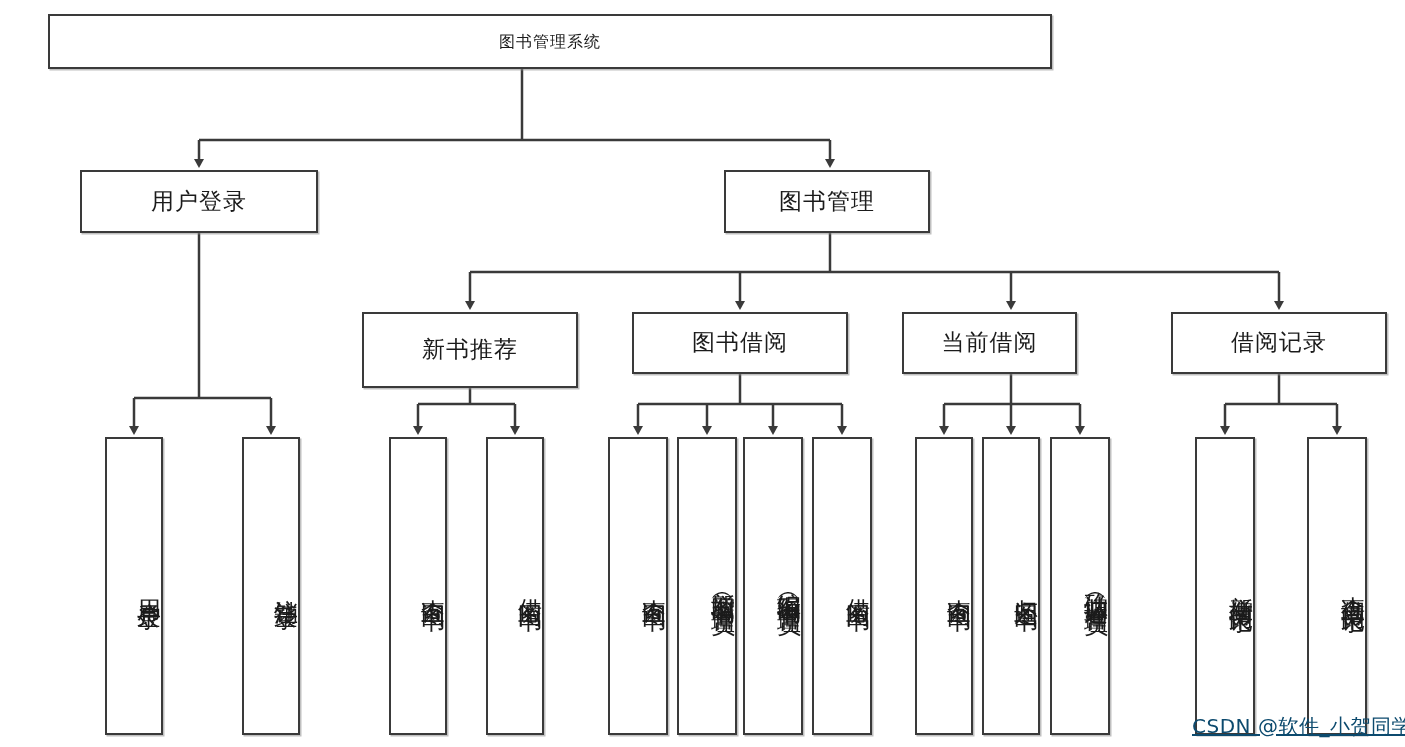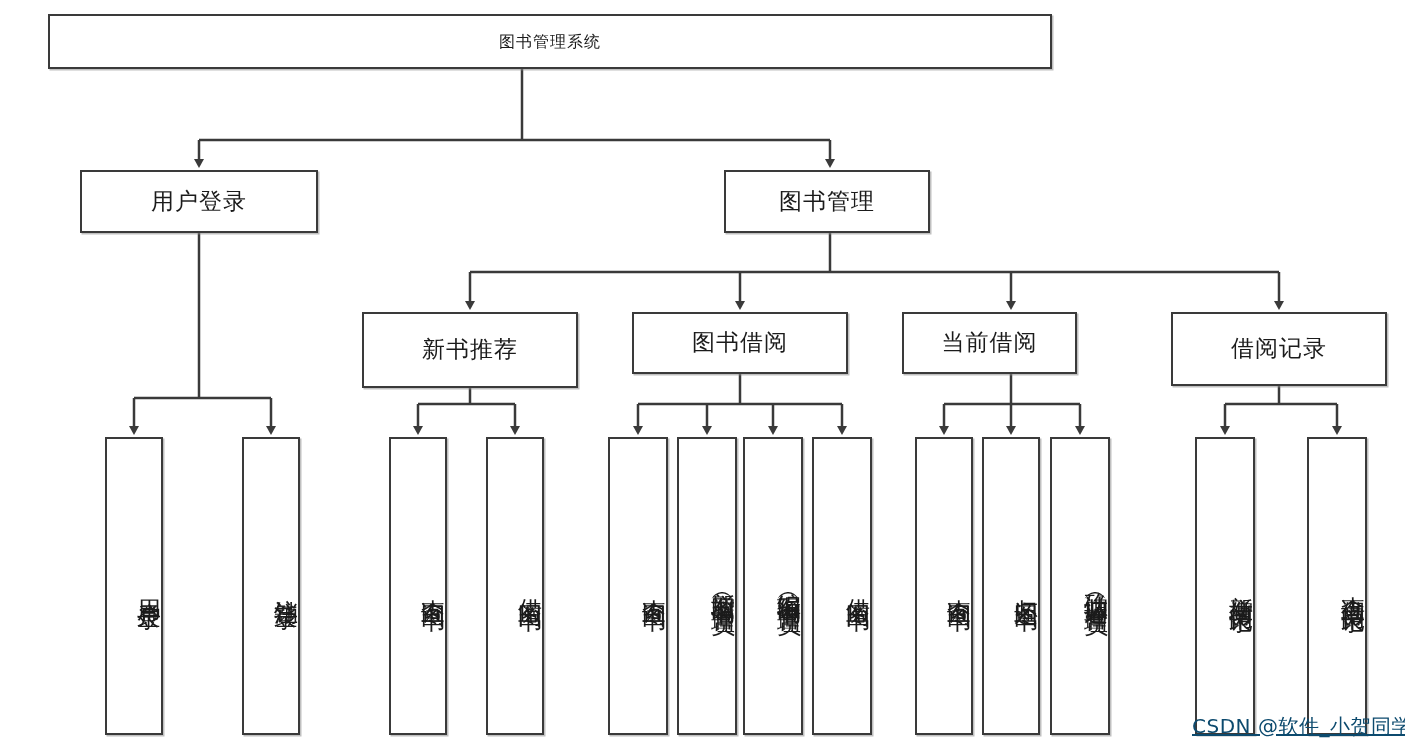--- a/index.html
+++ b/index.html
@@ -138,21 +138,21 @@
 
   <div class="node horiz" style="left:362px; top:312px; width:216px; height:76px;">
     <span>新书推荐</span>
   </div>
   <div class="node horiz" style="left:632px; top:312px; width:216px; height:62px;justify-content:center;">
     <span>图书借阅</span>
   </div>
   <div class="node horiz" style="left:902px; top:312px; width:175px; height:62px;">
     <span>当前借阅</span>
   </div>
-  <div class="node horiz" style="left:1171px; top:312px; width:216px; height:74px;">
+  <div class="node horiz" style="left:1171px; top:312px; width:216px; height:62px;">
     <span>借阅记录</span>
   </div>
 
   <div class="node vert" style="left:105px; top:437px; width:58px; height:298px;">
     <span>用户登录</span>
   </div>
   <div class="node vert" style="left:242px; top:437px; width:58px; height:298px;">
     <span>注销登录</span>
   </div>
 

